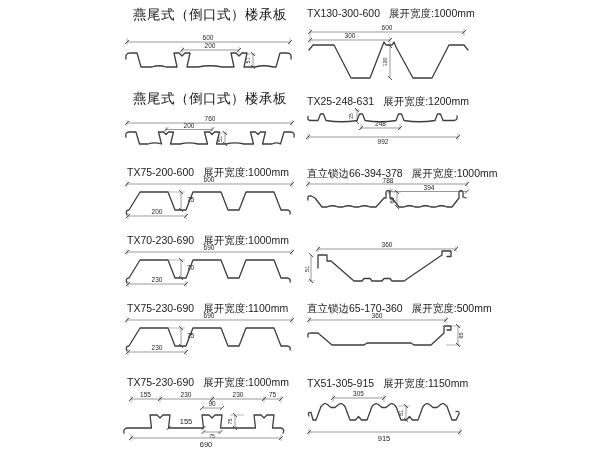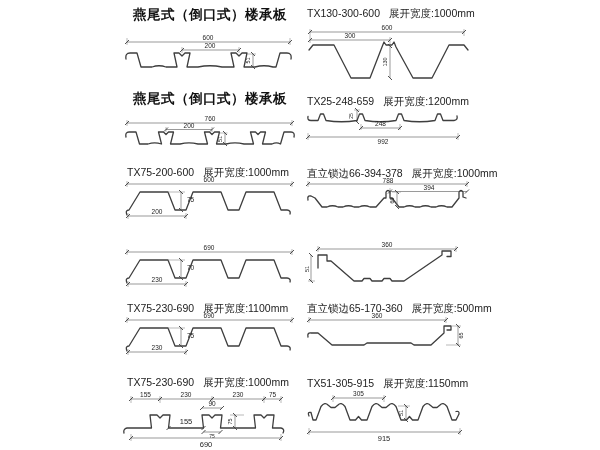--- a/index.html
+++ b/index.html
@@ -1,18 +1,18 @@
 <!DOCTYPE html>
 <html><head>
 <meta charset="utf-8">
 <style>
   html,body{margin:0;padding:0;background:#ffffff;}
   .canvas{position:relative;width:600px;height:450px;background:#ffffff;
           font-family:"Liberation Sans",sans-serif;overflow:hidden;}
-  .h{position:absolute;font-weight:bold;font-size:13.5px;color:#111;
+  .h{position:absolute;font-weight:normal;font-size:13.5px;color:#111;
      white-space:nowrap;letter-spacing:.5px;}
   .t{position:absolute;font-size:10.5px;color:#222;white-space:nowrap;}
   .t .sp{margin-left:9px;}
   svg.d{position:absolute;overflow:visible;}
   .p{fill:none;stroke:#3e3e3e;stroke-width:1.3;stroke-linejoin:round;stroke-linecap:round;}
   .dl{stroke:#6e6e6e;stroke-width:.7;fill:none;}
   .e{stroke:#8a8a8a;stroke-width:.6;fill:none;}
   .dim{marker-start:url(#m);marker-end:url(#m);}
   text{font-family:"Liberation Sans",sans-serif;fill:#1e1e1e;}
   .dt{font-size:6.5px;text-anchor:middle;}
@@ -76,20 +76,23 @@
   <path class="p" d="M3,38 Q1,33 5,33 L16,15 L44,15 L51,33 L62,33 L69,15 L97,15 L104,33 L115,33 L122,15 L150,15 L157,33 L163,33 Q167,33.5 166,37"></path>
   <line class="e" x1="44" y1="15" x2="61" y2="15"></line>
   <line class="dl dim" x1="57" y1="15" x2="57" y2="33"></line>
   <text class="dt" x="63" y="25" style="text-anchor:start">75</text>
   <line class="e" x1="4" y1="36" x2="4" y2="42"></line>
       <line class="e" x1="62" y1="36" x2="62" y2="42"></line>
   <line class="dl dim" x1="4" y1="39" x2="62" y2="39"></line>
   <text class="dt" x="33" y="37">200</text>
 </svg>
 
+<div class="t" style="left:127px;top:234px">
+  <span>TX70-230-690</span><span class="sp">展开宽度:1000mm</span>
+</div>
 <svg class="d" style="left:124px;top:245px" width="172" height="44" viewBox="0 0 172 44">
   <line class="e" x1="3" y1="4" x2="3" y2="10"></line>
       <line class="e" x1="168" y1="4" x2="168" y2="10"></line>
   <line class="dl dim" x1="3" y1="7" x2="168" y2="7"></line>
   <text class="dt" x="85" y="5">690</text>
   <path class="p" d="M3,38 Q1,33 5,33 L16,15 L44,15 L51,33 L62,33 L69,15 L97,15 L104,33 L115,33 L122,15 L150,15 L157,33 L163,33 Q167,33.5 166,37"></path>
   <line class="e" x1="44" y1="15" x2="61" y2="15"></line>
   <line class="dl dim" x1="57" y1="15" x2="57" y2="33"></line>
   <text class="dt" x="63" y="25" style="text-anchor:start">70</text>
   <line class="e" x1="4" y1="36" x2="4" y2="42"></line>
@@ -159,21 +162,21 @@
   <text class="dt" x="81" y="5">600</text>
   <line class="e" x1="84" y1="12" x2="84" y2="19"></line>
   <line class="dl dim" x1="4" y1="15" x2="84" y2="15"></line>
   <text class="dt" x="44" y="13">300</text>
   <path class="p" d="M3,25 L7,20 L28,20 L45,53 L64,53 L76,22 L78,17 L80,20 L86,20 L88,17 L90,22 L107,53 L126,53 L143,20 L158,20 L162,25"></path>
   <line class="dl dim" x1="84" y1="21" x2="84" y2="53"></line>
   <text class="dv" x="80.5" y="37" transform="rotate(-90 80.5 37)">130</text>
 </svg>
 
 <div class="t" style="left:307px;top:95px">
-  <span>TX25-248-659</span><span class="sp">展开宽度:1200mm</span>
+  <span>TX25-248-631</span><span class="sp">展开宽度:1200mm</span>
 </div>
 <svg class="d" style="left:306px;top:104px" width="166" height="42" viewBox="0 0 166 42">
   <line class="e" x1="48" y1="6" x2="54" y2="6"></line>
   <line class="dl dim" x1="51" y1="6" x2="51" y2="18"></line>
   <text class="ds" x="47" y="12" transform="rotate(-90 47 12)">25</text>
   <path class="p" d="M2,12.5 Q1,16.5 5,16.5 L12,16.5 L14.5,10 L17.5,10 L20,16.5 Q35.5,19 51,16.5 L53.5,10 L56.5,10 L59,16.5 Q74.5,19 90,16.5 L92.5,10 L95.5,10 L98,16.5 Q113.5,19 129,16.5 L131.5,10 L134.5,10 L137,16.5 L148,16.5 Q152,16 151,12"></path>
   <line class="e" x1="55" y1="20" x2="55" y2="26"></line>
       <line class="e" x1="94" y1="20" x2="94" y2="26"></line>
   <line class="dl dim" x1="55" y1="24" x2="94" y2="24"></line>
   <text class="dt" x="74.5" y="22">248</text>

